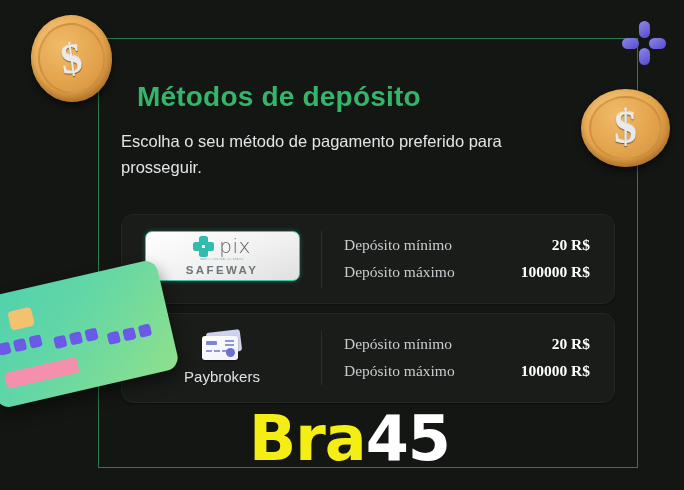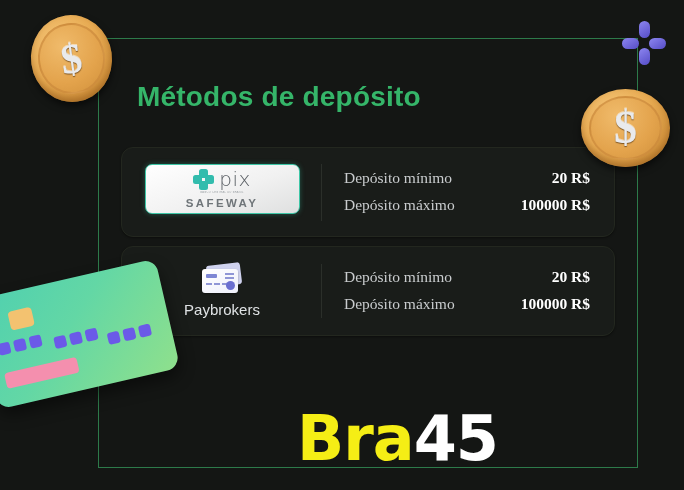--- a/index.html
+++ b/index.html
@@ -246,21 +246,21 @@
   .watermark {
     position: absolute;
     left: 249px; top: 408px;
     font-size: 62px;
     font-weight: bold;
     letter-spacing: -1px;
     z-index: 9;
     line-height: 1;
     font-family: "DejaVu Sans", sans-serif;
   }
-  .wm-a { color: #f5ee15; margin-left: 48px; }
+  .wm-a { color: #f5ee15; }
   .wm-b { color: #ffffff; }
 </style>
 </head>
 <body>
 
 <div class="deco coin-tl">
   <div class="coin-shape">
     <span class="coin-glyph">$</span>
   </div>
 </div>
@@ -289,20 +289,21 @@
   <span class="card-blk" style="left:122px; top:62px;"></span>
   <span class="card-blk" style="left:138px; top:62px;"></span>
   <span class="card-blk" style="left:154px; top:62px;"></span>
   <span class="card-stripe"></span>
 </div>
 
 <div class="panel">
   <div class="panel-inner">
 
     <h1 class="page-title">Métodos de depósito</h1>
+    <p class="page-subtitle">Escolha o seu método de pagamento preferido para prosseguir.</p>
 
     <div class="methods">
 
       <div class="method-card">
         <div class="method-logo-cell">
           <div class="pix-tile">
             <div class="pix-row">
               <span class="pix-diamond">
                 <span class="pd-t"></span>
                   <span class="pd-l"></span>

